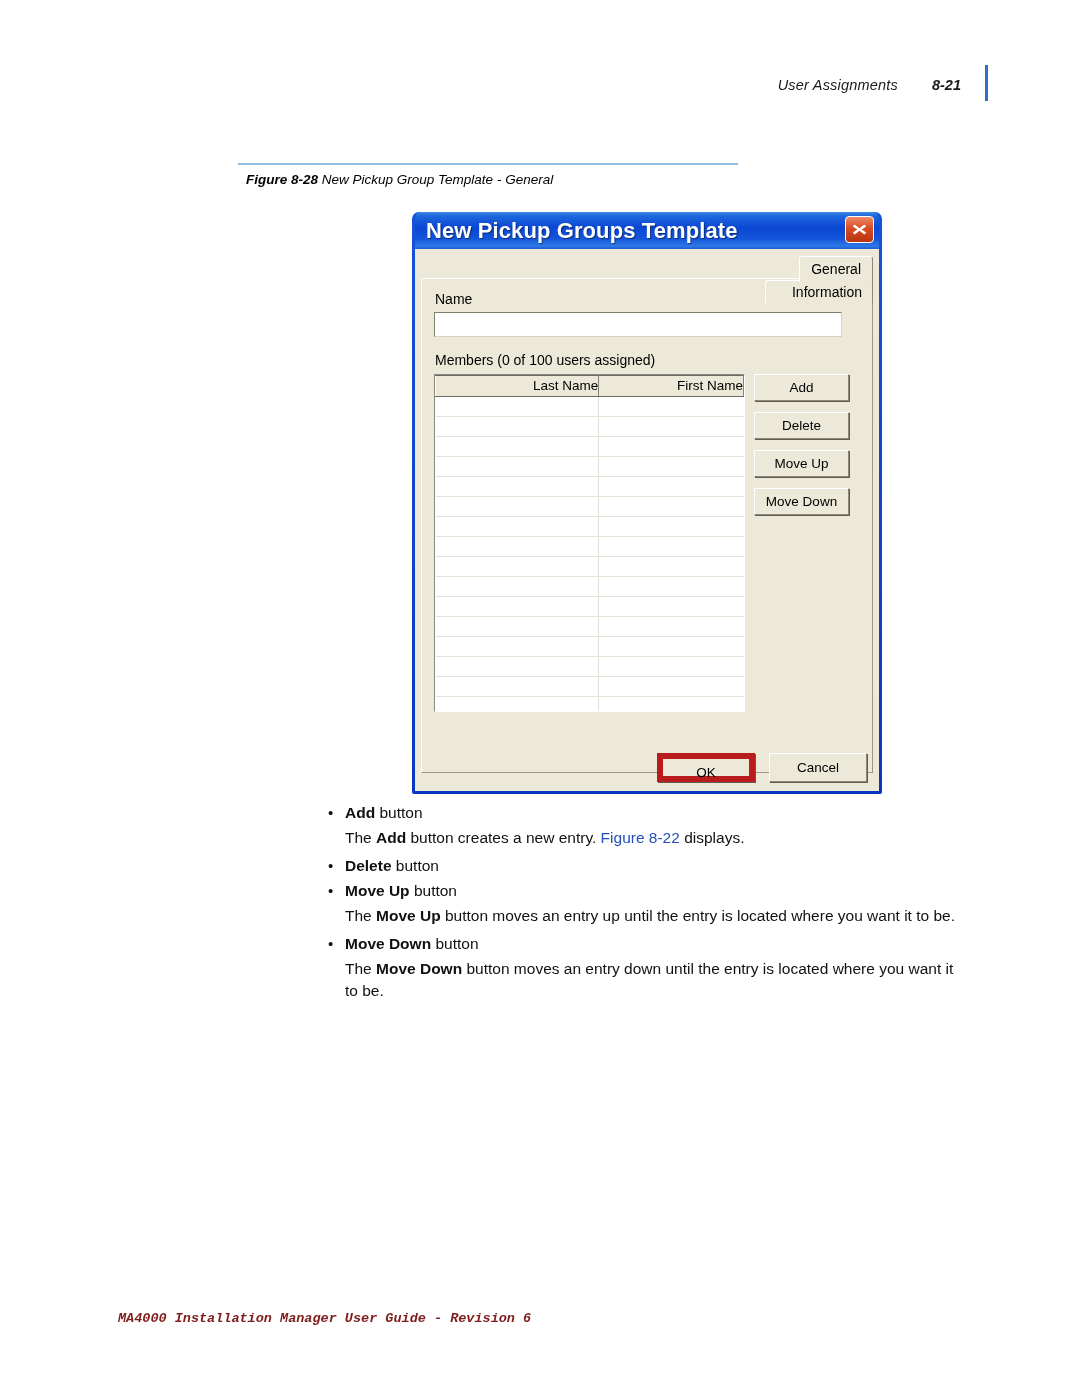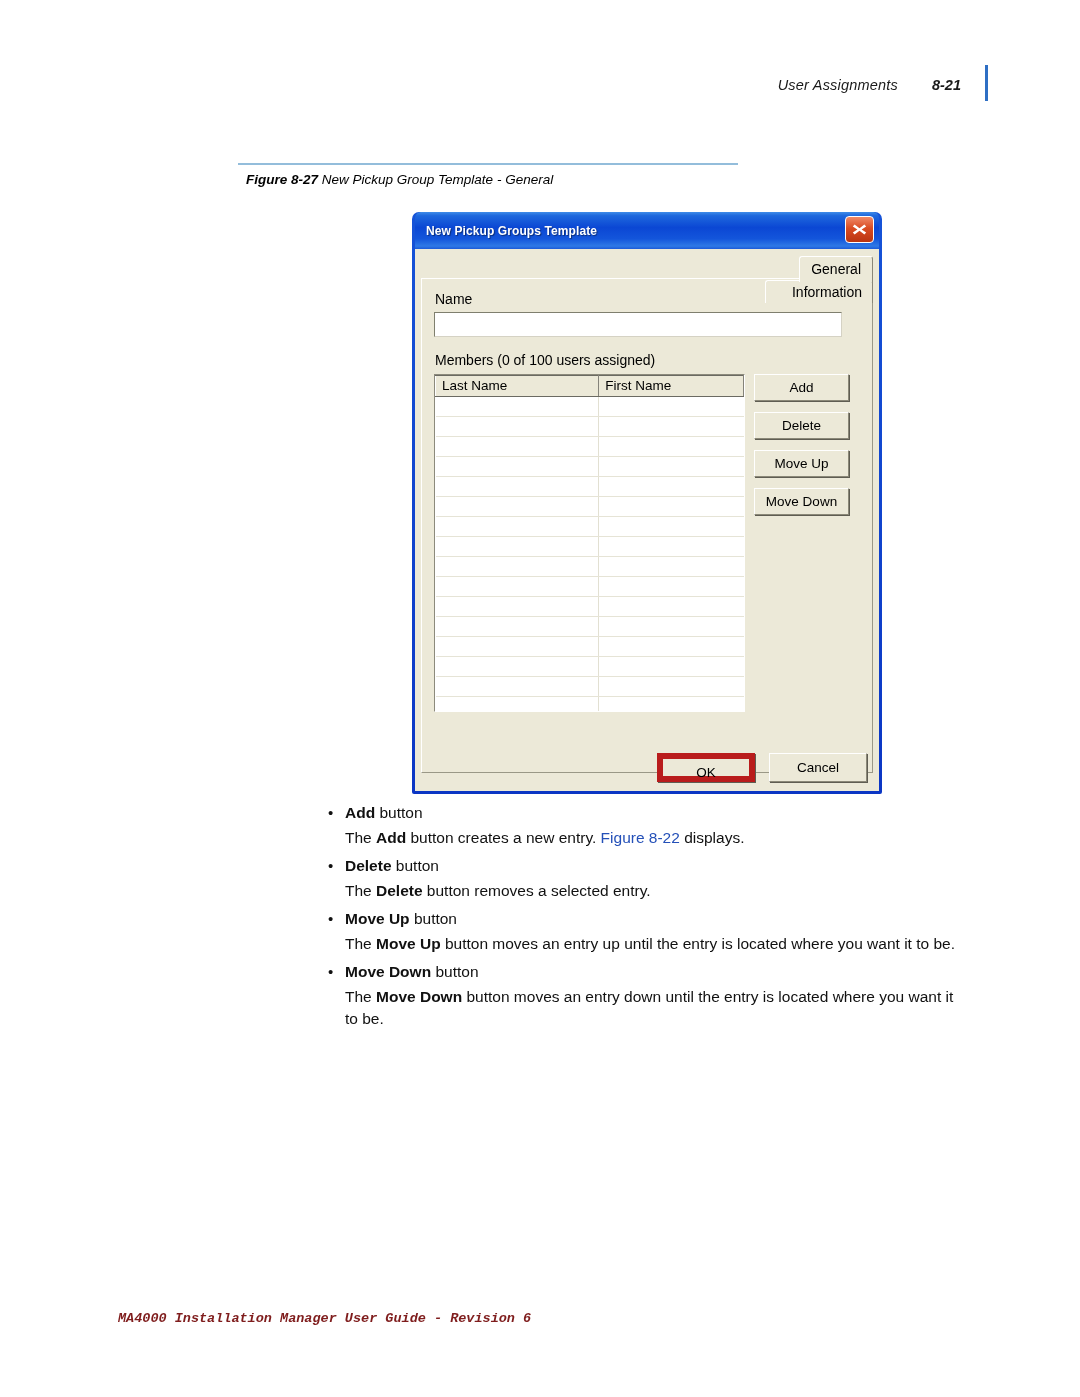--- a/index.html
+++ b/index.html
@@ -94,21 +94,21 @@
         #3f8ce8 0%, #1e68dd 10%, #0b47d4 42%,
         #1355db 72%, #2f79e6 92%, #1c5ad8 100%);
     display: flex;
     align-items: center;
     position: relative;
     padding-left: 11px;
     box-sizing: border-box;
   }
   .xp-title-text {
     color: #ffffff;
-    font-size: 12px;
+    font-size: 22px;
     font-weight: bold;
     text-shadow: 1px 1px 1px rgba(0,0,0,0.45);
     letter-spacing: 0.1px;
   }
   .xp-close {
     position: absolute;
     right: 5px;
     top: 4px;
     width: 29px;
     height: 27px;
@@ -220,21 +220,21 @@
   }
   table.grid {
     border-collapse: collapse;
     width: 100%;
     table-layout: fixed;
   }
   table.grid th {
     background: #ece9d8;
     font-size: 13.5px;
     font-weight: normal;
-    text-align: left;
+    text-align: right;
     padding: 2px 0 3px 6px;
     height: 20px;
     box-sizing: border-box;
     border: 1px solid #ffffff;
     border-right-color: #85837a;
     border-bottom-color: #6b6a62;
     border-top-color: #6b6a62;
   }
   table.grid td {
     height: 19px;
@@ -334,21 +334,21 @@
 <body>
 
 <div class="page-header">
   <span class="hdr-title">User Assignments</span>
   <span class="hdr-page">8-21</span>
   <span class="hdr-bar"></span>
 </div>
 
 <div class="fig-rule"></div>
 <div class="fig-caption">
-  <span class="fig-num">Figure 8-27</span>
+  <span class="fig-num">Figure 8-28</span>
   <span class="fig-txt">New Pickup Group Template - General</span>
 </div>
 
 <div class="xp-dialog">
 
   <div class="xp-titlebar">
     <span class="xp-title-text">New Pickup Groups Template</span>
     <div class="xp-close">
       <svg width="17" height="15" viewBox="0 0 17 15" aria-hidden="true">
         <path d="M3.6 2.4 L8.5 6.2 L13.4 2.4 L15.2 4.4 L10.6 7.5 L15.2 10.6 L13.4 12.6 L8.5 8.8 L3.6 12.6 L1.8 10.6 L6.4 7.5 L1.8 4.4 Z" fill="#ffffff"></path>
@@ -479,23 +479,20 @@
     <b class="bold">Add</b><span> button</span>
   </div>
   <div class="para">
     <span>The </span><b class="bold">Add</b><span> button creates a new entry. </span><a class="figlink" href="#">Figure 8-22</a><span> displays.</span>
   </div>
 
   <div class="bullet-line">
     <span class="dot">•</span>
     <b class="bold">Delete</b><span> button</span>
   </div>
-  <div class="para">
-    <span>The </span><b class="bold">Delete</b><span> button removes a selected entry.</span>
-  </div>
 
   <div class="bullet-line">
     <span class="dot">•</span>
     <b class="bold">Move Up</b><span> button</span>
   </div>
   <div class="para">
     <span>The </span><b class="bold">Move Up</b><span> button moves an entry up until the entry is located where you want it to be.</span>
   </div>
 
   <div class="bullet-line">

